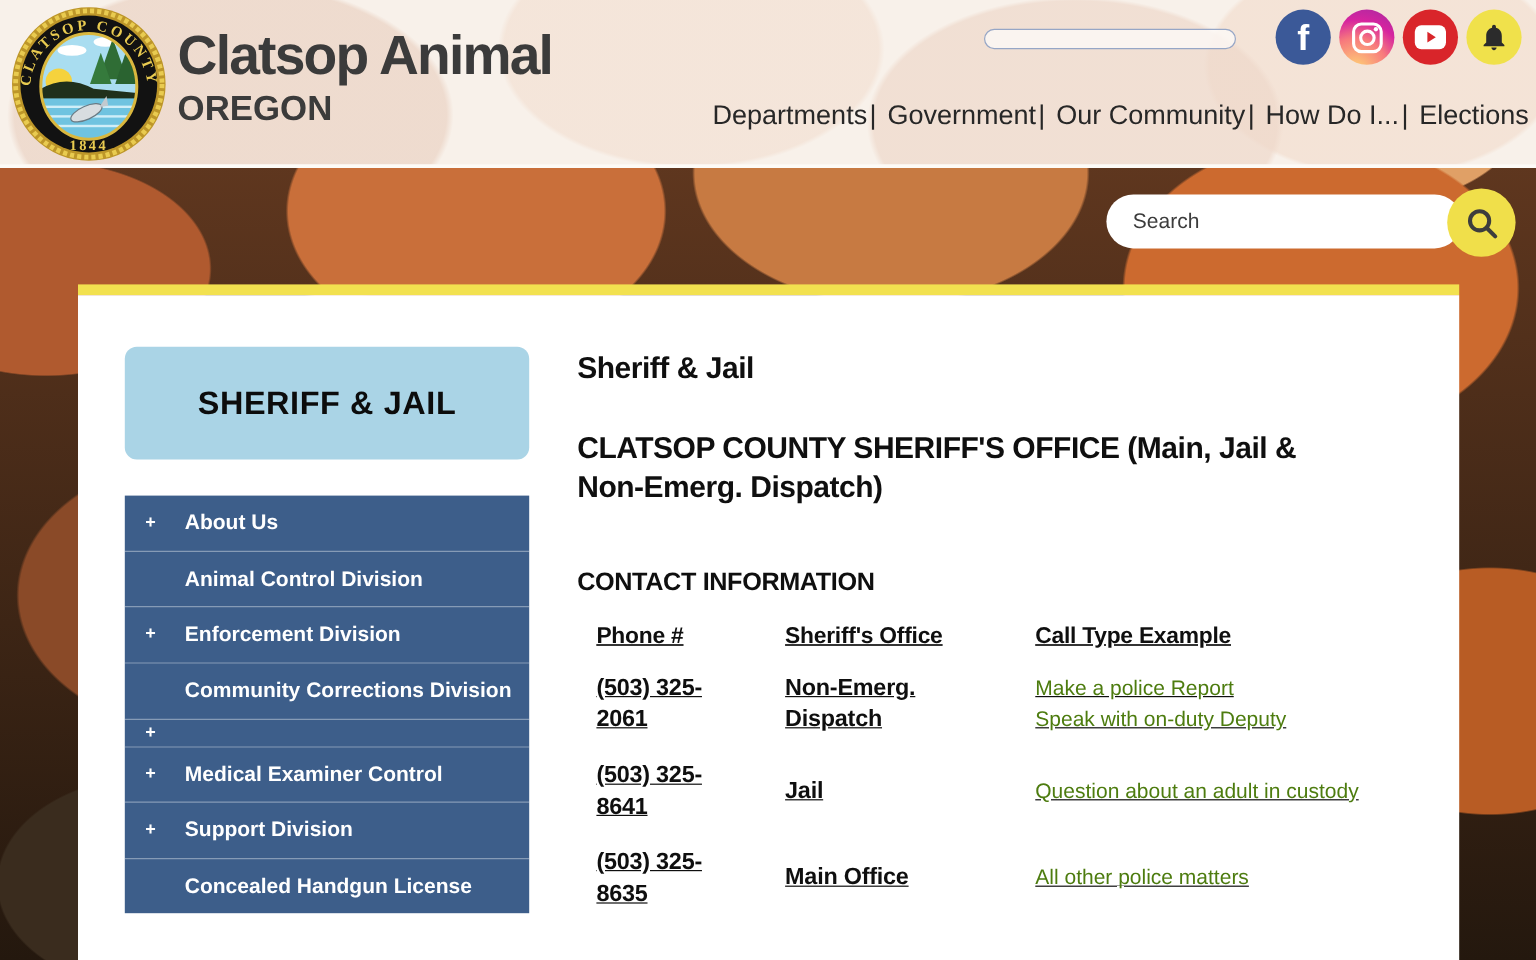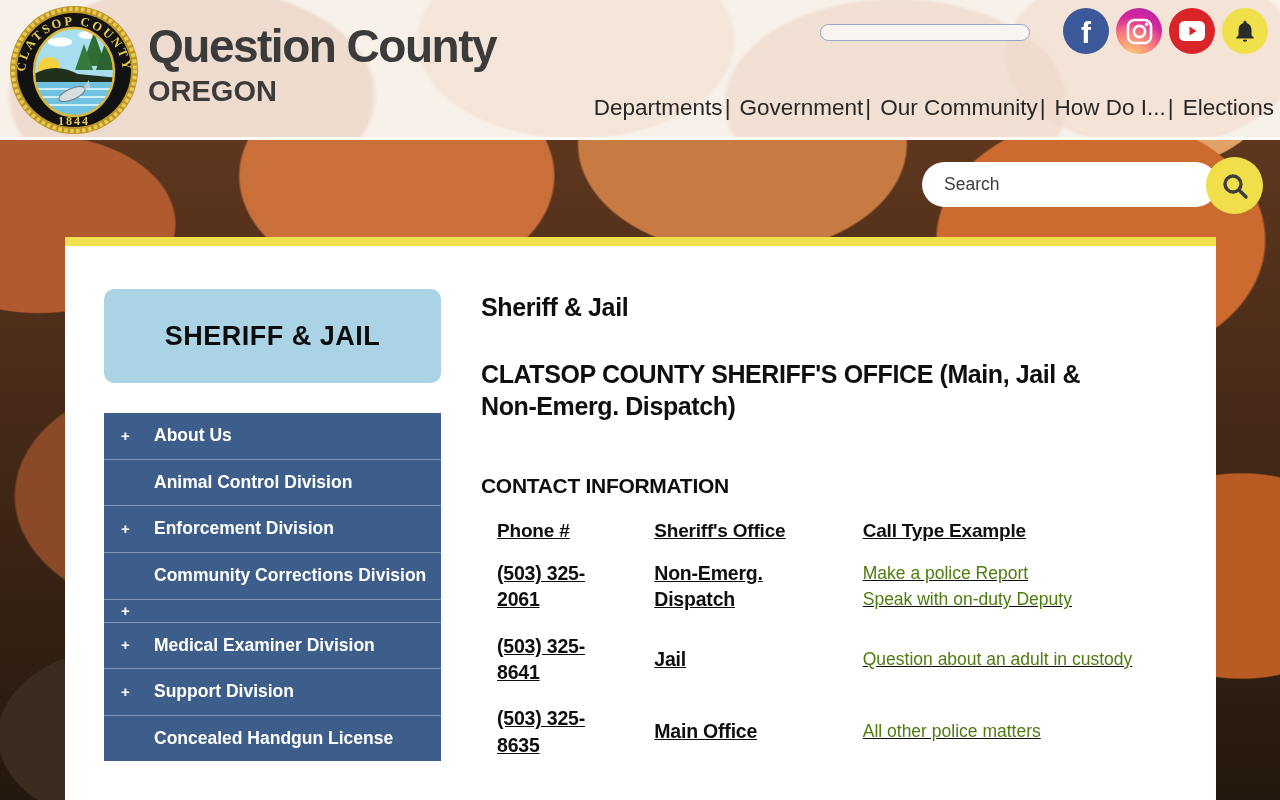--- a/index.html
+++ b/index.html
@@ -36,21 +36,21 @@
       radial-gradient(260px 160px at 45% 30%, rgba(244,228,216,.9) 0 60%, transparent 62%),
       radial-gradient(280px 170px at 70% 75%, rgba(238,216,202,.7) 0 60%, transparent 62%),
       radial-gradient(240px 150px at 90% 40%, rgba(243,224,210,.8) 0 60%, transparent 62%);
     border-bottom:3px solid #fdfbf7;
   }
   .seal { position:absolute; left:8px; top:4px; width:132px; height:132px; cursor:pointer; }
   .title-block { position:absolute; left:148px; top:22px; width:345px; }
   .site-title { font-size:46px; font-weight:bold; color:#3b3b3b; letter-spacing:-1.5px; line-height:1.05; white-space:nowrap; }
   .site-subtitle { font-size:29px; font-weight:bold; color:#3b3b3b; text-align:left; padding-right:28px; margin-top:5px; }
 
-  .main-nav { position:absolute; right:6px; bottom:16px; font-size:22.5px; color:#272727; white-space:nowrap; }
+  .main-nav { position:absolute; right:6px; bottom:28px; font-size:22.5px; color:#272727; white-space:nowrap; }
   .nav-item { cursor:pointer; }
   .nav-sep { margin:0 9px 0 2px; }
 
   .social-row { position:absolute; top:8px; right:12px; display:flex; gap:7px; }
   .social { width:46px; height:46px; border-radius:50%; display:flex; align-items:center; justify-content:center; cursor:pointer; border:none; }
   .social.facebook  { background:#3b5998; color:#fff; font-weight:bold; font-size:30px; }
   .social.instagram { background:radial-gradient(circle at 30% 110%, #ffd776 0%, #f7797d 45%, #d6249f 70%, #a32ba2 100%); }
   .social.youtube   { background:#d9252a; }
   .social.bell      { background:#f0e14b; }
   .fb-f { transform:translateY(2px); }
@@ -146,21 +146,21 @@
       </g>
       <ellipse cx="66" cy="68" rx="40" ry="44" fill="none" stroke="#d9b73e" stroke-width="2.5"></ellipse>
       <path id="sealArc" d="M 17 70 A 49 49 0 0 1 115 70" fill="none"></path>
       <text font-size="12.5" font-weight="bold" fill="#e9cb50" letter-spacing="2.5" font-family="Liberation Serif, serif">
         <textPath href="#sealArc" startOffset="2">CLATSOP COUNTY OREGON</textPath>
       </text>
       <text x="66" y="121" text-anchor="middle" font-size="12" font-weight="bold" fill="#e9cb50" letter-spacing="2" font-family="Liberation Serif, serif">1844</text>
     </svg>
 
     <div class="title-block">
-      <div class="site-title">Question County</div>
+      <div class="site-title">Clatsop Animal</div>
       <div class="site-subtitle">OREGON</div>
     </div>
 
     <div class="translate-pill"></div>
 
     <div class="social-row">
       <button class="social facebook">
         <span class="fb-f">f</span>
       </button>
       <button class="social instagram">
@@ -201,21 +201,21 @@
     <div class="panel">
 
       <aside class="sidebar">
         <div class="sidebar-title-box">SHERIFF &amp; JAIL</div>
         <ul class="sidebar-menu">
             <li class="menu-item"><span class="plus">+</span><span>About Us</span></li>
             <li class="menu-item"><span>Animal Control Division</span></li>
             <li class="menu-item"><span class="plus">+</span><span>Enforcement Division</span></li>
             <li class="menu-item"><span>Community Corrections Division</span></li>
             <li class="menu-item"><span class="plus">+</span></li>
-            <li class="menu-item"><span class="plus">+</span><span>Medical Examiner Division</span></li>
+            <li class="menu-item"><span class="plus">+</span><span>Medical Examiner Control</span></li>
             <li class="menu-item"><span class="plus">+</span><span>Support Division</span></li>
             <li class="menu-item"><span>Concealed Handgun License</span></li>
           </ul>
       </aside>
 
       <main class="content">
         <h1 class="page-title">Sheriff &amp; Jail</h1>
         <h2 class="section-title">CLATSOP COUNTY SHERIFF'S OFFICE (Main, Jail &amp; Non-Emerg. Dispatch)</h2>
         <h3 class="contact-heading">CONTACT INFORMATION</h3>
         <table class="contact-table">

